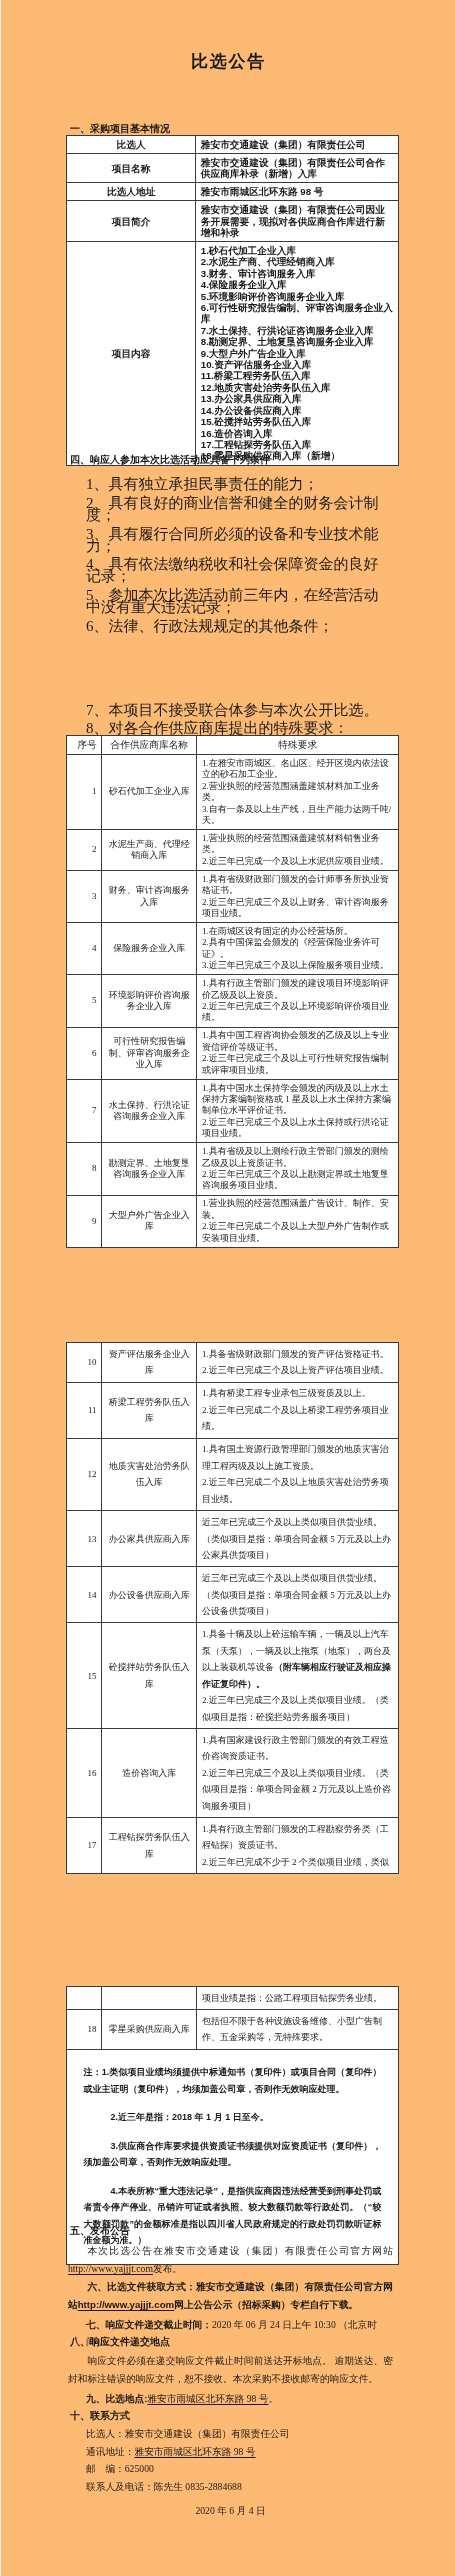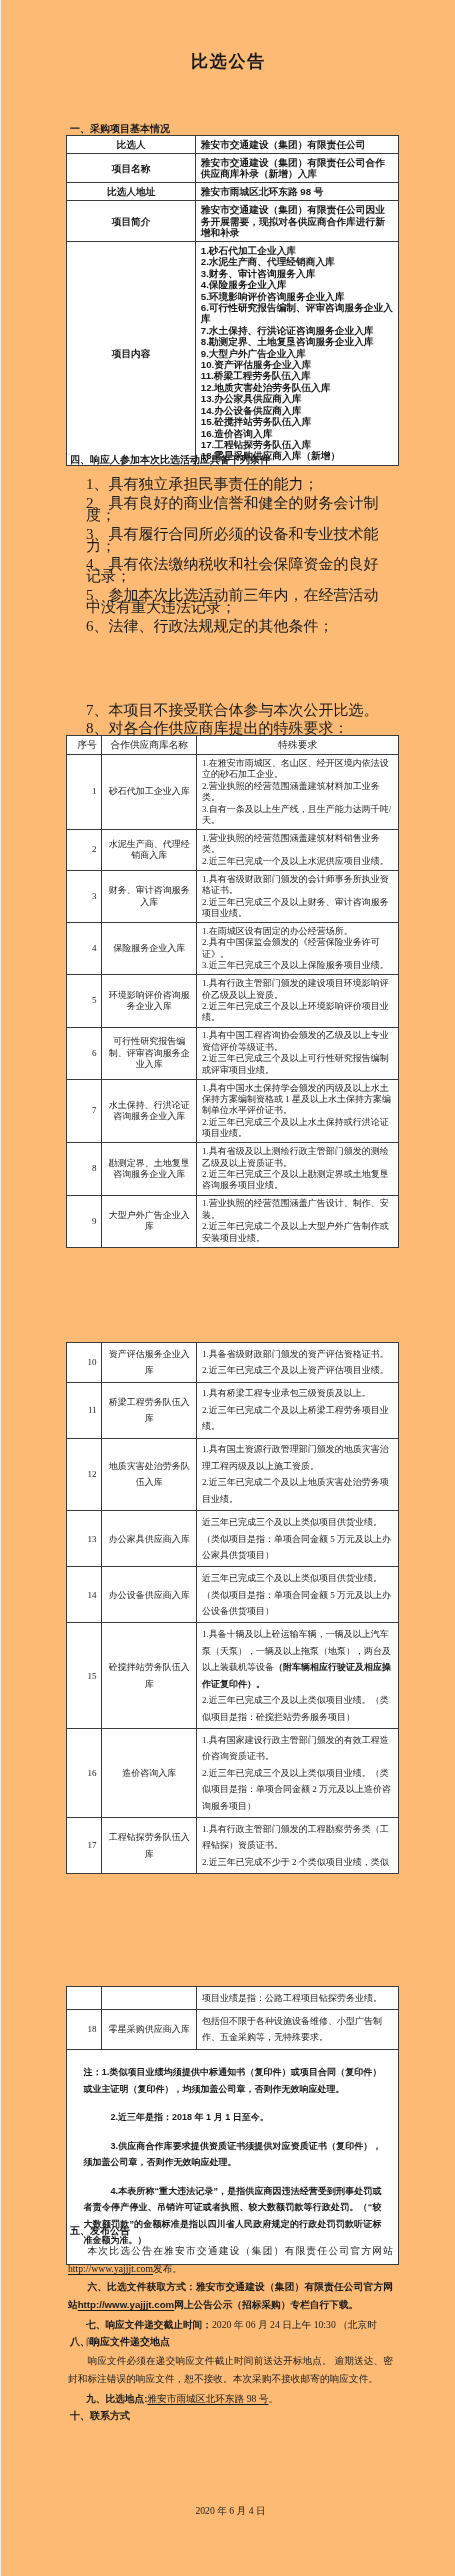--- a/index.html
+++ b/index.html
@@ -257,17 +257,23 @@
   </div>
 
   <div class="abs h2 hei" style="top:2334px;">八、响应文件递交地点</div>
   <div class="abs para" style="top:2352px;line-height:18px;">响应文件必须在递交响应文件截止时间前送达开标地点。 逾期送达、密封和标注错误的响应文件，恕不接收。本次采购不接收邮寄的响应文件。</div>
 
   <div class="abs line" style="top:2390px;">
     <span class="hei">九、比选地点:</span><span class="u">雅安市雨城区北环东路 98 号</span><span>。</span>
   </div>
 
   <div class="abs h2 hei" style="top:2408px;">十、联系方式</div>
+  <div class="abs line contact" style="top:2425px;">
+    <div>比选人：雅安市交通建设（集团）有限责任公司</div>
+    <div><span>通讯地址：</span><span class="u">雅安市雨城区北环东路 98 号</span></div>
+    <div>邮　编：625000</div>
+    <div>联系人及电话：陈先生 0835-2884688</div>
+  </div>
 
   <div class="abs datebox" style="top:2505px;">2020 年 6 月 4 日</div>
 
 </div>
 
 
 </body></html>

